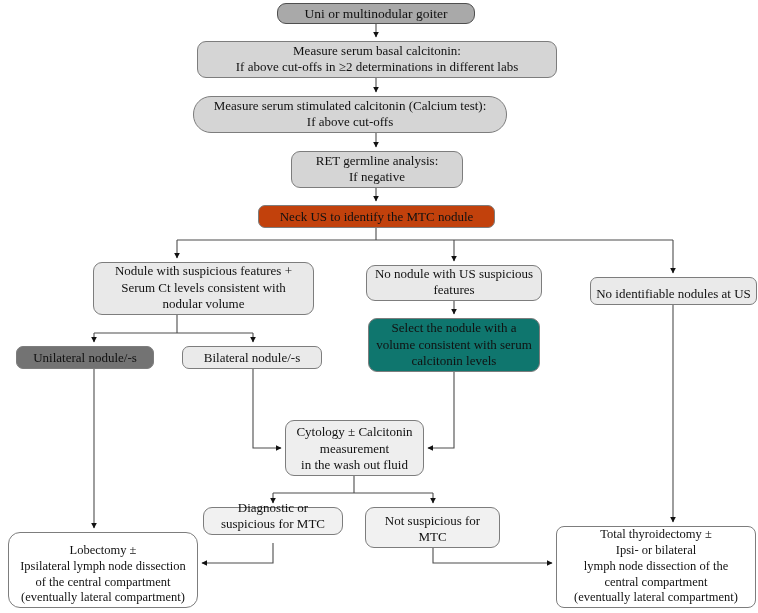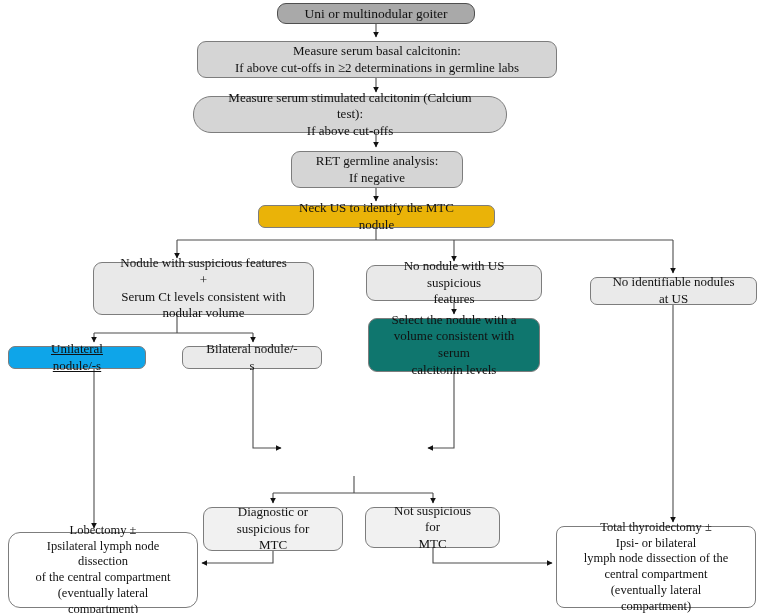--- a/index.html
+++ b/index.html
@@ -6,38 +6,38 @@
   .stage {
     position:relative; width:758px; height:613px; background:#ffffff;
     font-family:"Liberation Serif","DejaVu Serif",serif; color:#111111;
     overflow:hidden;
   }
   .edges { position:absolute; left:0; top:0; pointer-events:none; }
   .node {
     position:absolute; box-sizing:border-box;
     border:1.2px solid #7d7d7d; border-radius:9px;
     background:#e9e9e9;
-    display:flex; flex-direction:column; align-items:center; justify-content:center;
-    text-align:center; font-size:13px; line-height:1.28; padding:1px 21px;
+    display:flex; flex-direction:column; align-items:center; justify-content:flex-end;
+    text-align:center; font-size:13px; line-height:1.28; padding:1px 5px;
   }
   .node .multiline { white-space:pre-line; }
   .node b { font-weight:normal; }
   .n-goiter        { left:277px; top:3px;   width:198px; height:21px; background:#a9a9a9; border-color:#4f4f4f; border-width:1.5px; font-size:13.5px; }
   .n-basal         { left:197px; top:41px;  width:360px; height:37px; background:#d5d5d5; }
   .n-stimulated    { left:193px; top:96px;  width:314px; height:37px; background:#d5d5d5;border-radius:18px; }
   .n-ret           { left:291px; top:151px; width:172px; height:37px; background:#d5d5d5; }
-  .n-neck-us       { left:258px; top:205px; width:237px; height:23px; background:#eab308; border-radius:7px; }
+  .n-neck-us       { left:258px; top:205px; width:237px; height:23px; background:#c2410c; border-radius:7px; }
   .n-suspicious    { left:66px;  top:262px; width:221px; height:53px; background:#e9e9e9;margin-left:27px; }
   .n-no-suspicious { left:366px; top:265px; width:176px; height:36px; background:#e9e9e9; }
   .n-no-ident      { left:590px; top:277px; width:167px; height:28px; background:#eaeaea; border-radius:7px; }
-  .n-unilateral    { left:8px;  top:346px; width:138px; height:23px; background:#0ea5e9; border-radius:7px;text-decoration:underline; }
+  .n-unilateral    { left:16px;  top:346px; width:138px; height:23px; background:#737373; border-radius:7px; }
   .n-bilateral     { left:182px; top:346px; width:140px; height:23px; background:#eaeaea; border-radius:7px; }
   .n-select        { left:368px; top:318px; width:172px; height:54px; background:#0f766e; }
   .n-cytology      { left:285px; top:420px; width:139px; height:56px; background:#eeeeee; }
-  .n-diagnostic    { left:203px; top:507px; width:140px; height:44px; background:#f1f1f1; }
+  .n-diagnostic    { left:203px; top:507px; width:140px; height:28px; background:#f1f1f1; }
   .n-not-susp     { left:365px; top:507px; width:135px; height:41px; background:#f1f1f1; }
   .n-lobectomy     { left:8px;   top:532px; width:190px; height:76px; background:#ffffff; font-size:12.5px; line-height:1.26; border-radius:12px; }
   .n-total         { left:556px; top:526px; width:200px; height:82px; background:#ffffff; font-size:12.5px; line-height:1.26; border-radius:8px; }
   .edge { stroke:#4d4d4d; stroke-width:1.1; fill:none; }
 </style>
 </head>
 <body>
 
 <div class="stage">
 
@@ -69,21 +69,21 @@
     <path class="edge" d="M94 369 V528" marker-end="url(#arr)"></path>
     <path class="edge" d="M673 299 V522" marker-end="url(#arr)"></path>
   </svg>
 
   <div class="node n-goiter">
     <span class="multiline">Uni or multinodular goiter</span>
   </div>
 
   <div class="node n-basal">
     <div><span>Measure serum basal calcitonin:</span></div>
-    <div><span>If </span><b>above cut-offs in ≥2 determinations</b><span> in germline labs</span></div>
+    <div><span>If </span><b>above cut-offs in ≥2 determinations</b><span> in different labs</span></div>
   </div>
 
   <div class="node n-stimulated">
     <div><span>Measure serum stimulated calcitonin (Calcium test):</span></div>
     <div><span>If </span><b>above cut-offs</b><span></span></div>
   </div>
 
   <div class="node n-ret">
     <div><span>RET germline analysis:</span></div>
     <div><span>If </span><b>negative</b><span></span></div>
@@ -115,20 +115,25 @@
   <div class="node n-bilateral">
     <span class="multiline">Bilateral nodule/-s</span>
   </div>
 
   <div class="node n-select">
     <span class="multiline">Select the nodule with a
 volume consistent with serum
 calcitonin levels</span>
   </div>
 
+  <div class="node n-cytology">
+    <span class="multiline">Cytology ± Calcitonin
+measurement
+in the wash out fluid</span>
+  </div>
 
   <div class="node n-diagnostic">
     <span class="multiline">Diagnostic or
 suspicious for MTC</span>
   </div>
 
   <div class="node n-not-susp">
     <span class="multiline">Not suspicious for
 MTC</span>
   </div>

